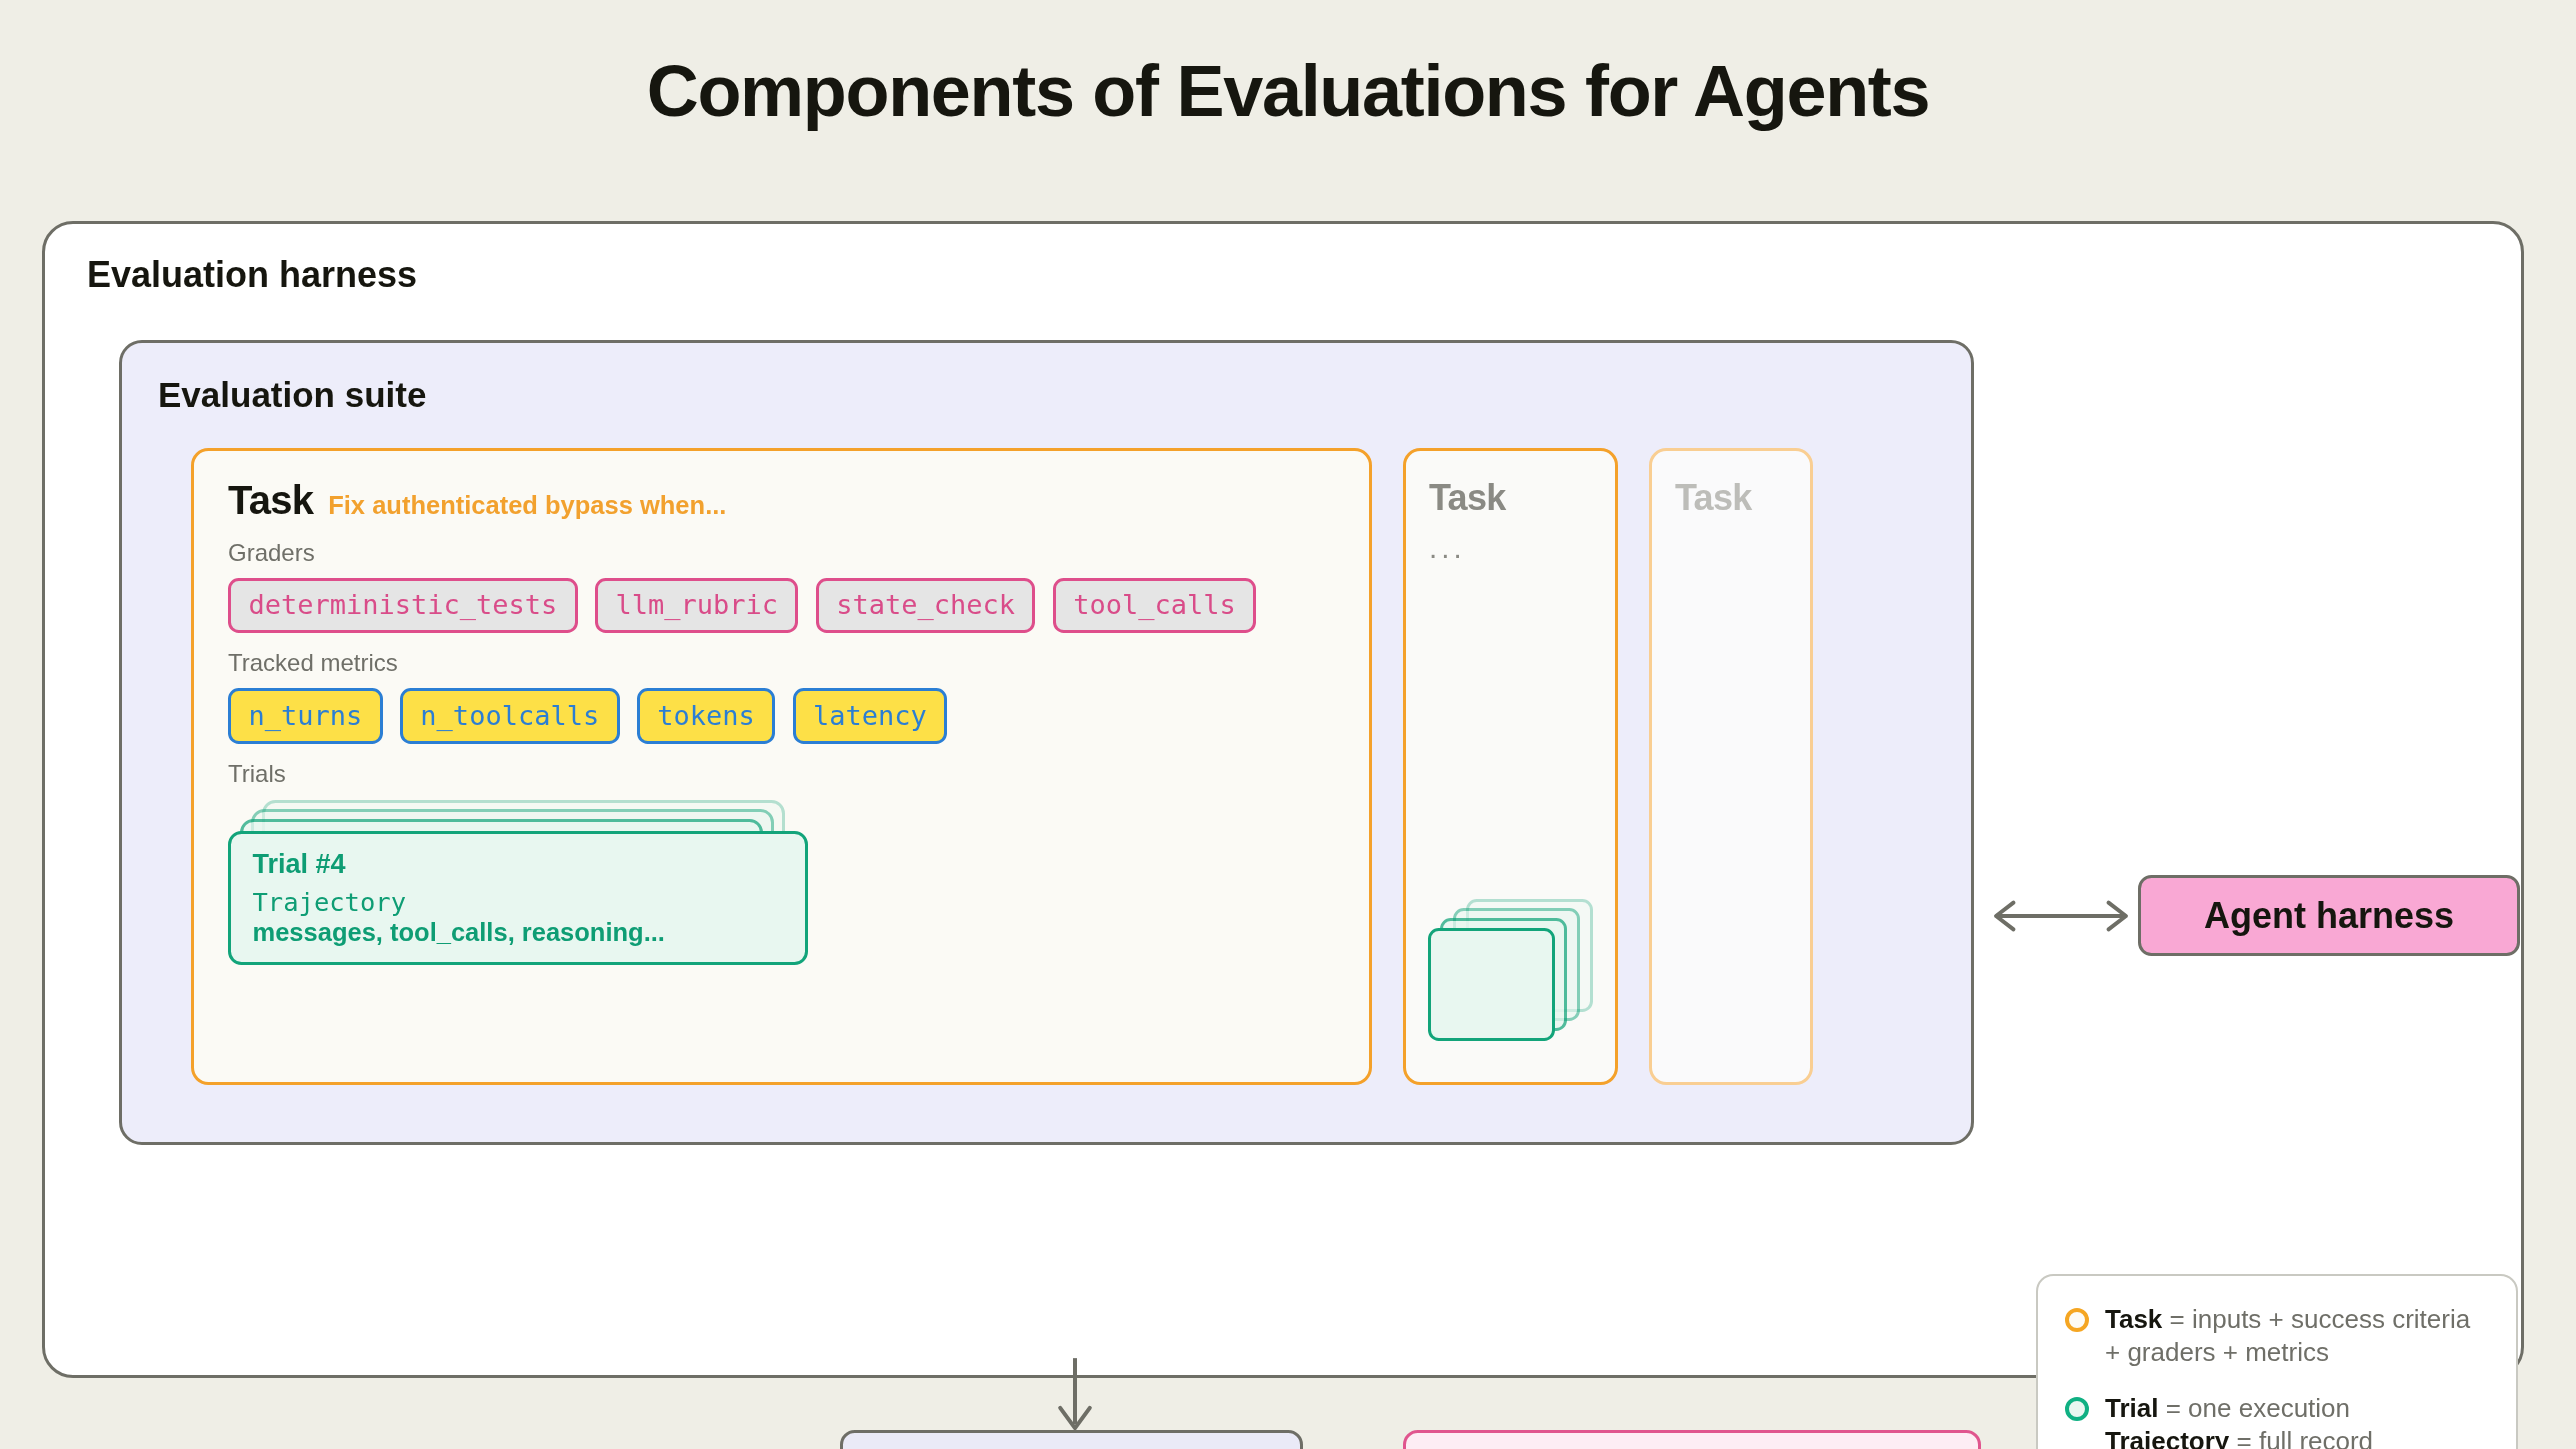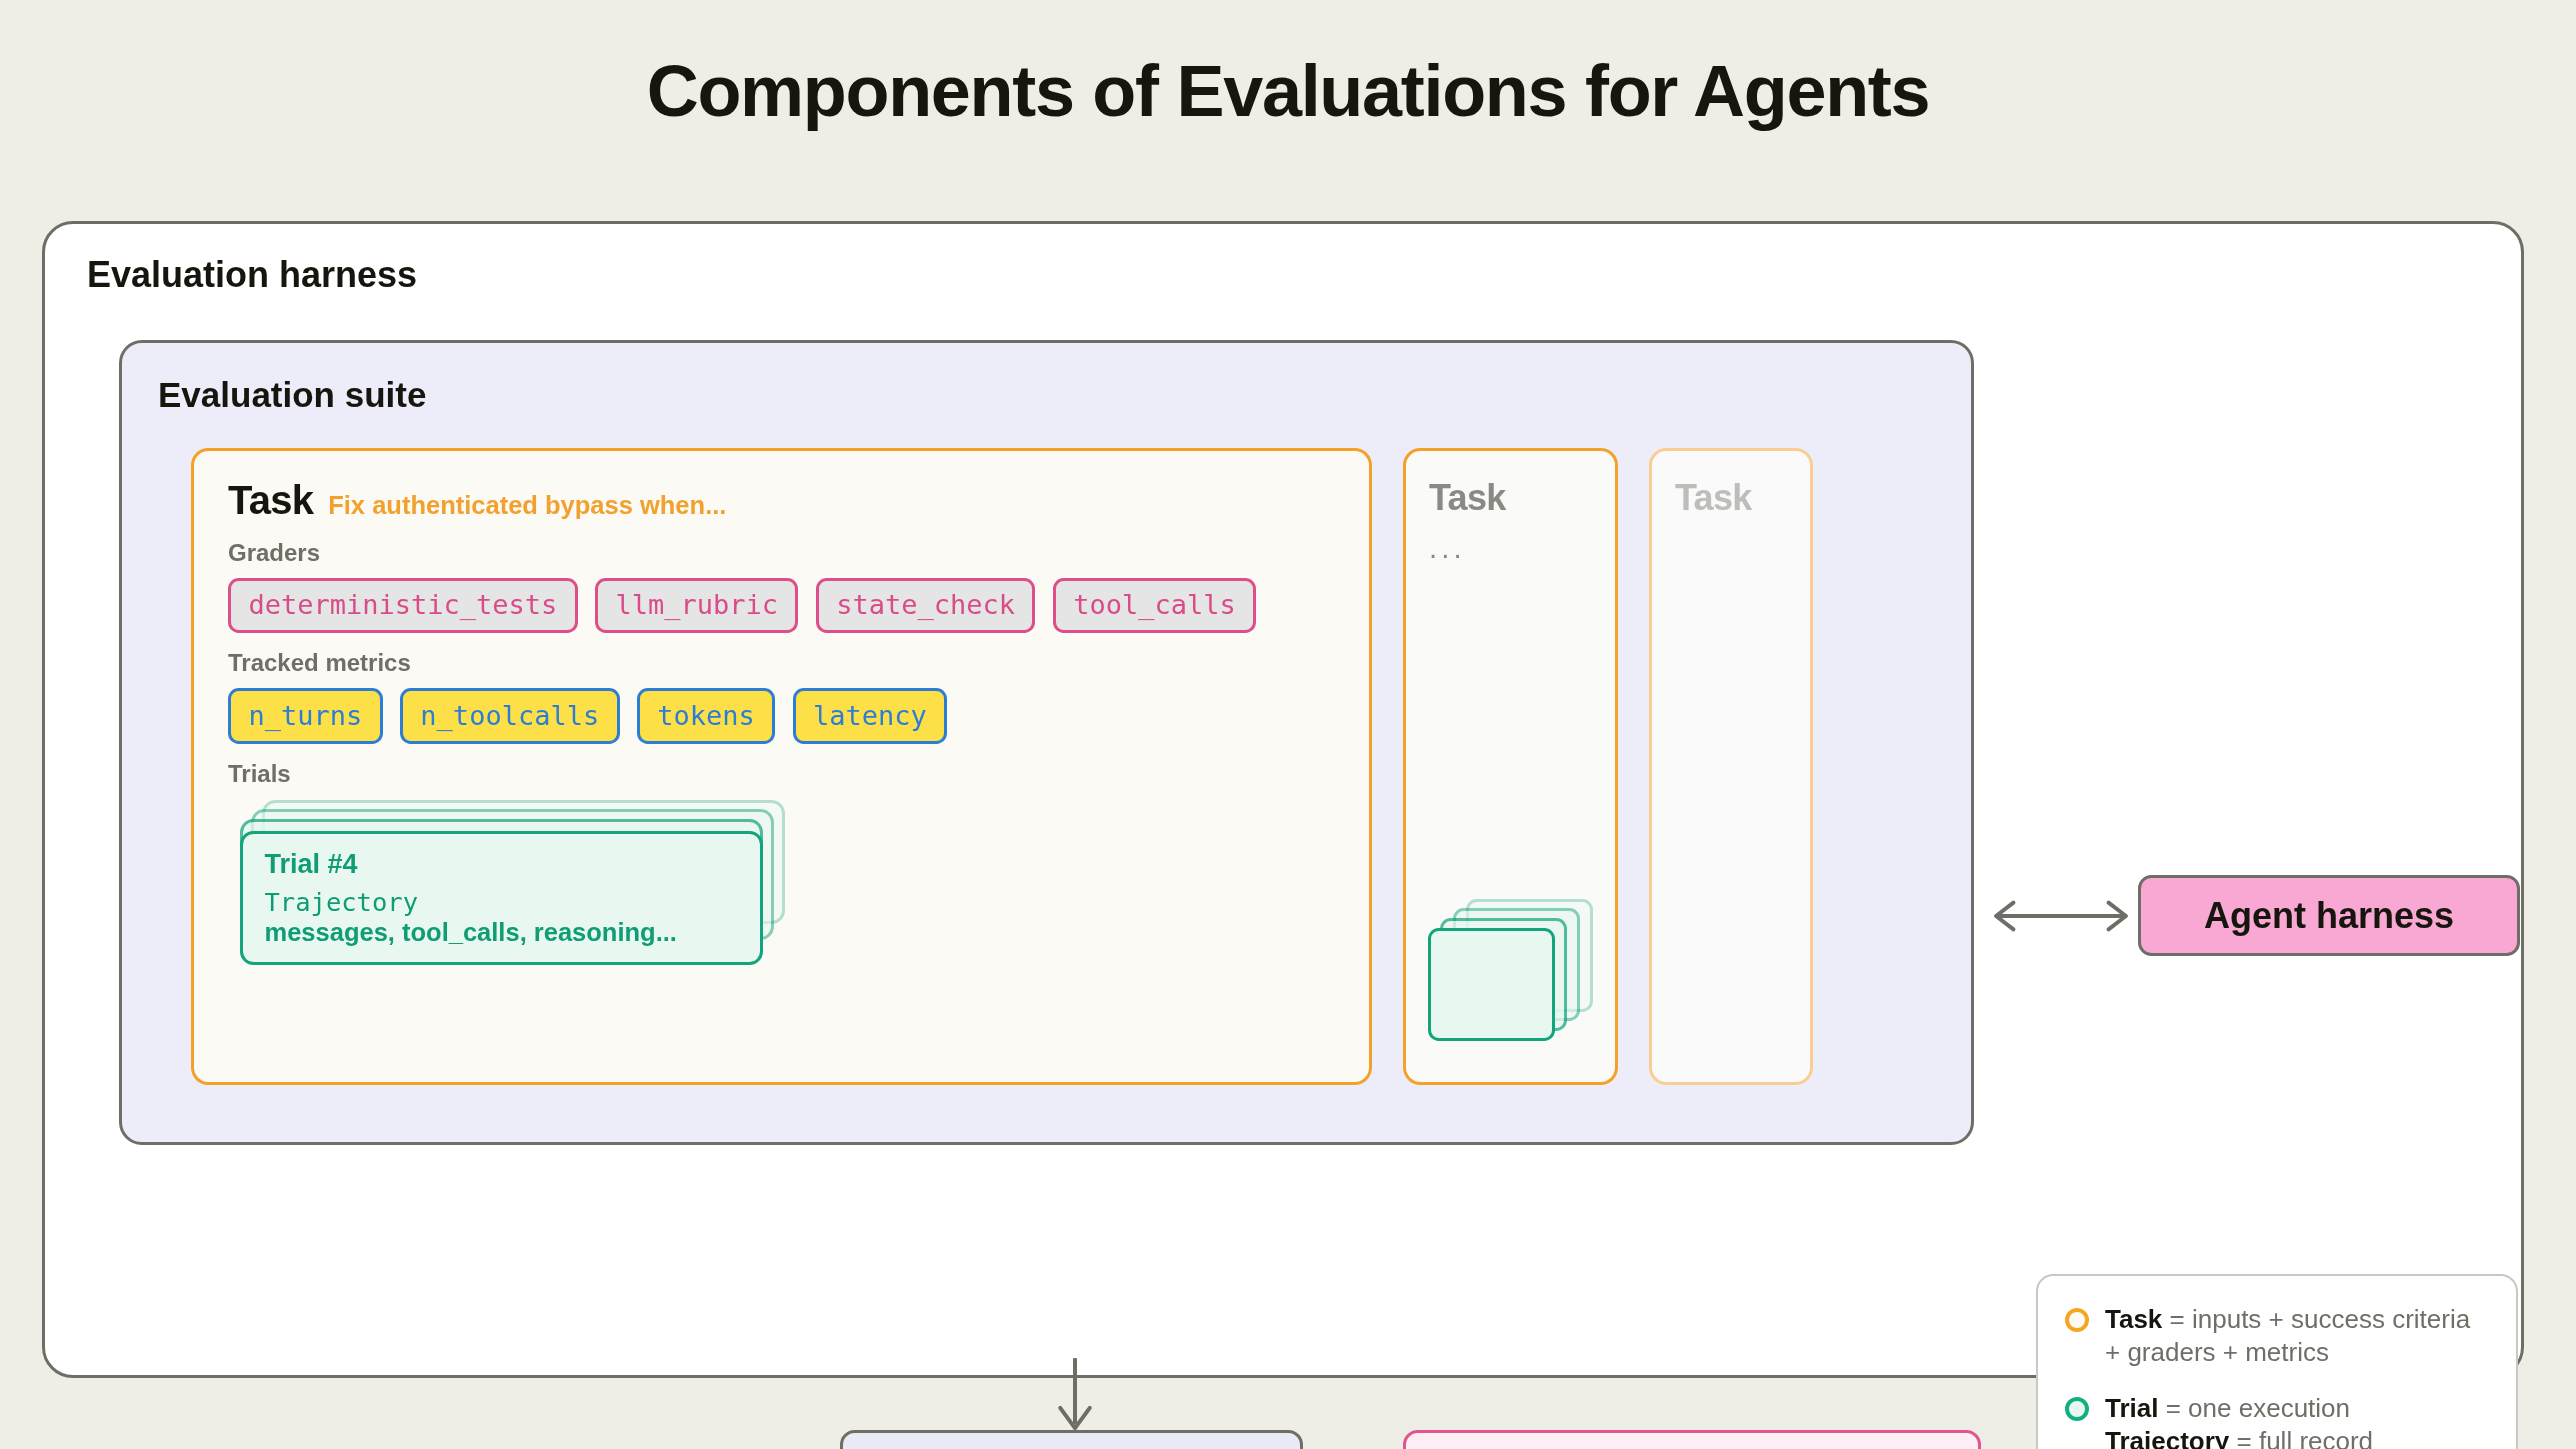--- a/index.html
+++ b/index.html
@@ -104,21 +104,21 @@
     color: #16160F;
     letter-spacing: -0.7px;
   }
   .task-sub {
     font-size: 25.5px;
     font-weight: 700;
     color: #F2A12E;
   }
   .section-label {
     font-size: 24px;
-    font-weight: 700;
+    font-weight: 400;
     color: #6F6F68;
     margin-top: 16px;
     margin-bottom: 10.7px;
   }
   .chip-row {
     display: flex;
     gap: 17.4px;
   }
   .chip {
     font-family: "DejaVu Sans Mono", monospace;
@@ -152,22 +152,22 @@
     border: 3.4px solid #12A47A;
     background: #E8F7F0;
     border-radius: 13.4px;
     box-sizing: border-box;
   }
   .trial-l4 { width: 523px; height: 124px; left: 34px;  top: 0px;  opacity: 0.30; }
   .trial-l3 { width: 523px; height: 131px; left: 23px;  top: 9.4px; opacity: 0.50; }
   .trial-l2 { width: 523px; height: 138px; left: 12px;  top: 19px; opacity: 0.72; }
   .trial-front {
     position: absolute;
-    left: 12px; top: 31px;
-    width: 523px; height: 134px;
+    left: 0; top: 31px;
+    width: 580px; height: 134px;
     border: 3.4px solid #12A47A;
     background: #E8F7F0;
     border-radius: 13.4px;
     box-sizing: border-box;
     padding: 14.8px 21.5px;
   }
   .trial-num {
     font-size: 27px;
     font-weight: 700;
     color: #0E9D74;

